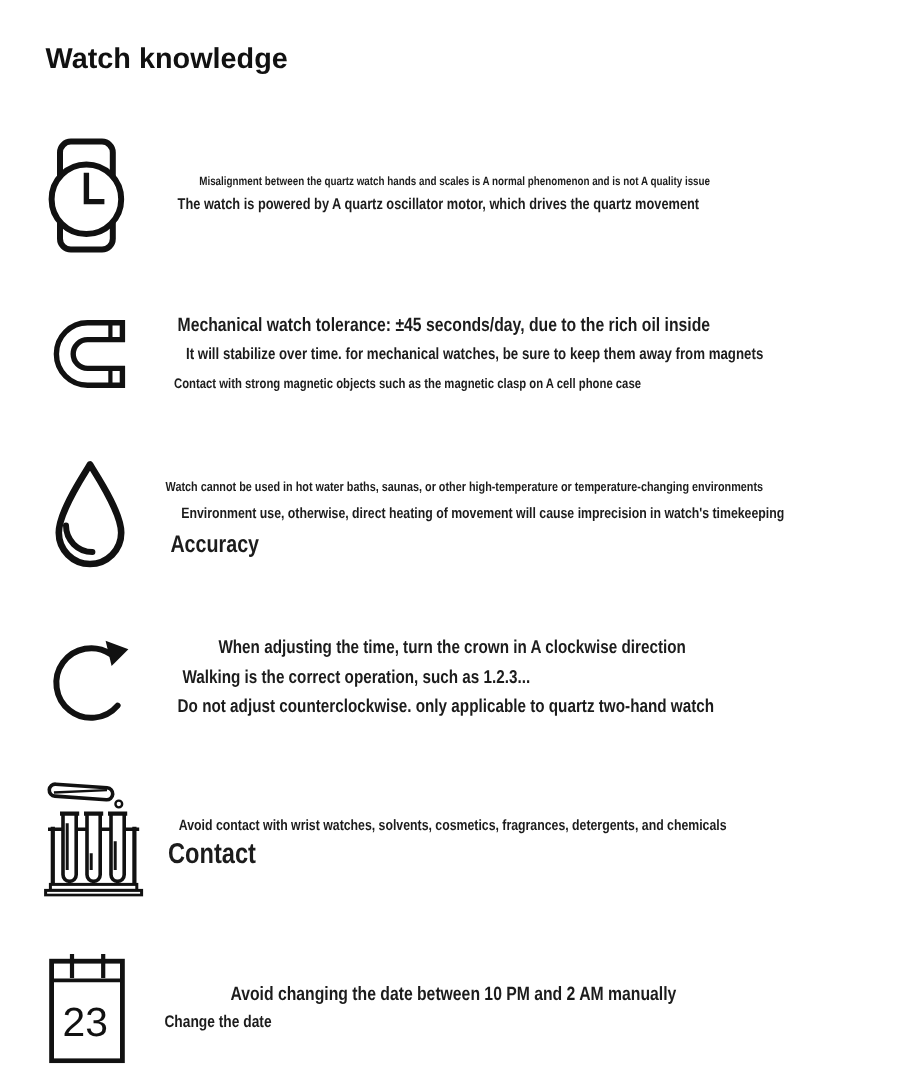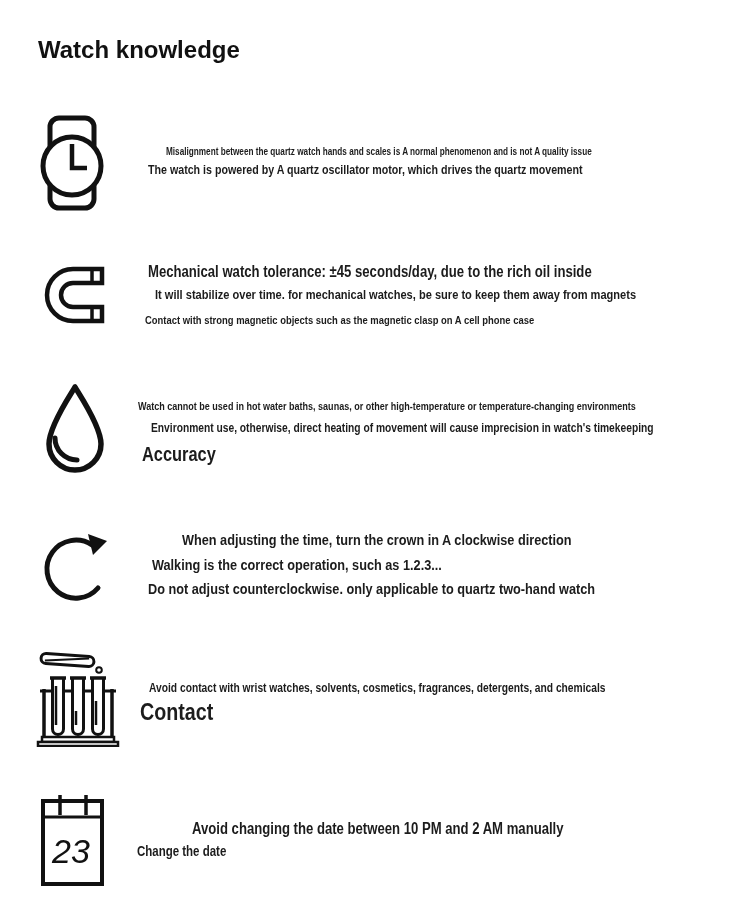--- a/index.html
+++ b/index.html
@@ -4,21 +4,21 @@
 <style>
   html,body{margin:0;padding:0;background:#fff;}
   .page{
     position:relative;width:750px;height:909px;background:#ffffff;
     font-family:"Liberation Sans",sans-serif;color:#1c1c1c;overflow:hidden;
   }
   .title{
     position:absolute;left:38px;top:36px;margin:0;
     font-size:24px;font-weight:700;color:#111;letter-spacing:0;
   }
-  .icon{position:absolute;font-style:italic;}
+  .icon{position:absolute;}
   .line{
     position:absolute;margin:0;white-space:nowrap;font-weight:700;
     transform:scale(0.82,1);transform-origin:0 0;line-height:1.1;color:#1c1c1c;
   }
   
   .s1-icon{left:40px;top:114px;}
   .s1l1{left:166px;top:146px;font-size:10px;}
   .s1l2{left:148px;top:163px;font-size:13px;}
   
   .s2-icon{left:42px;top:266px;}

